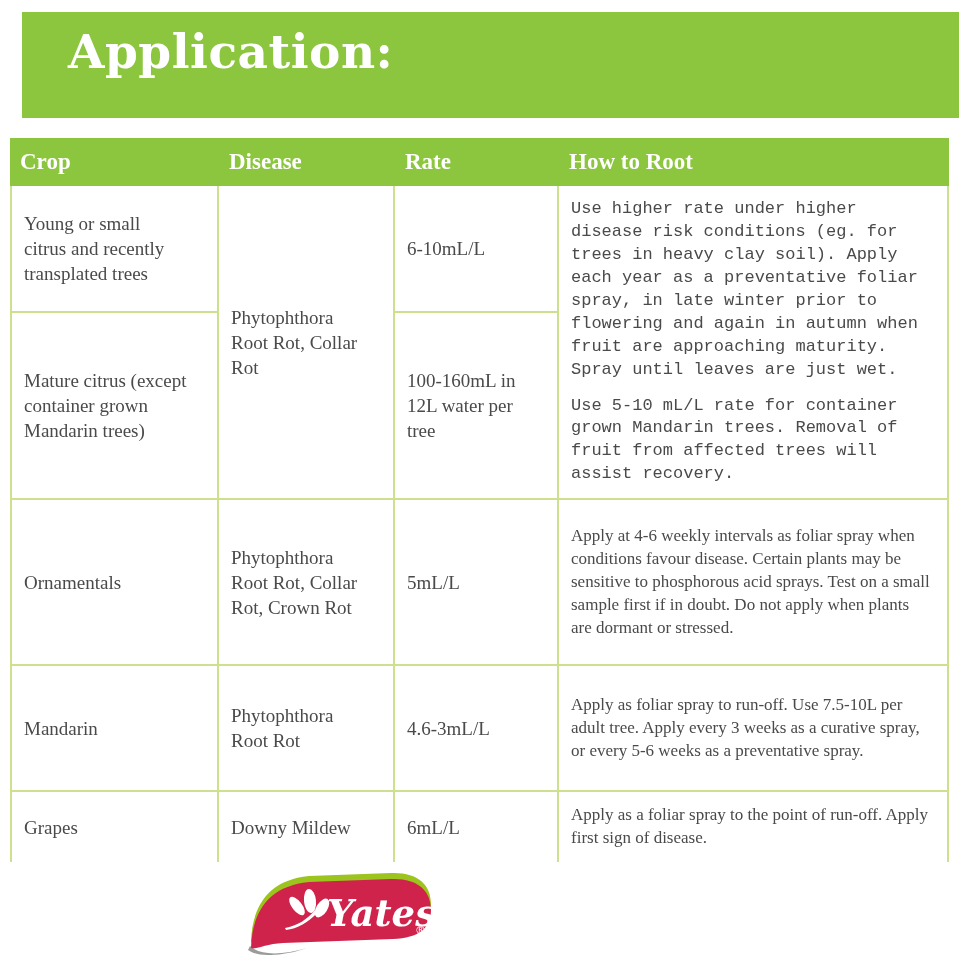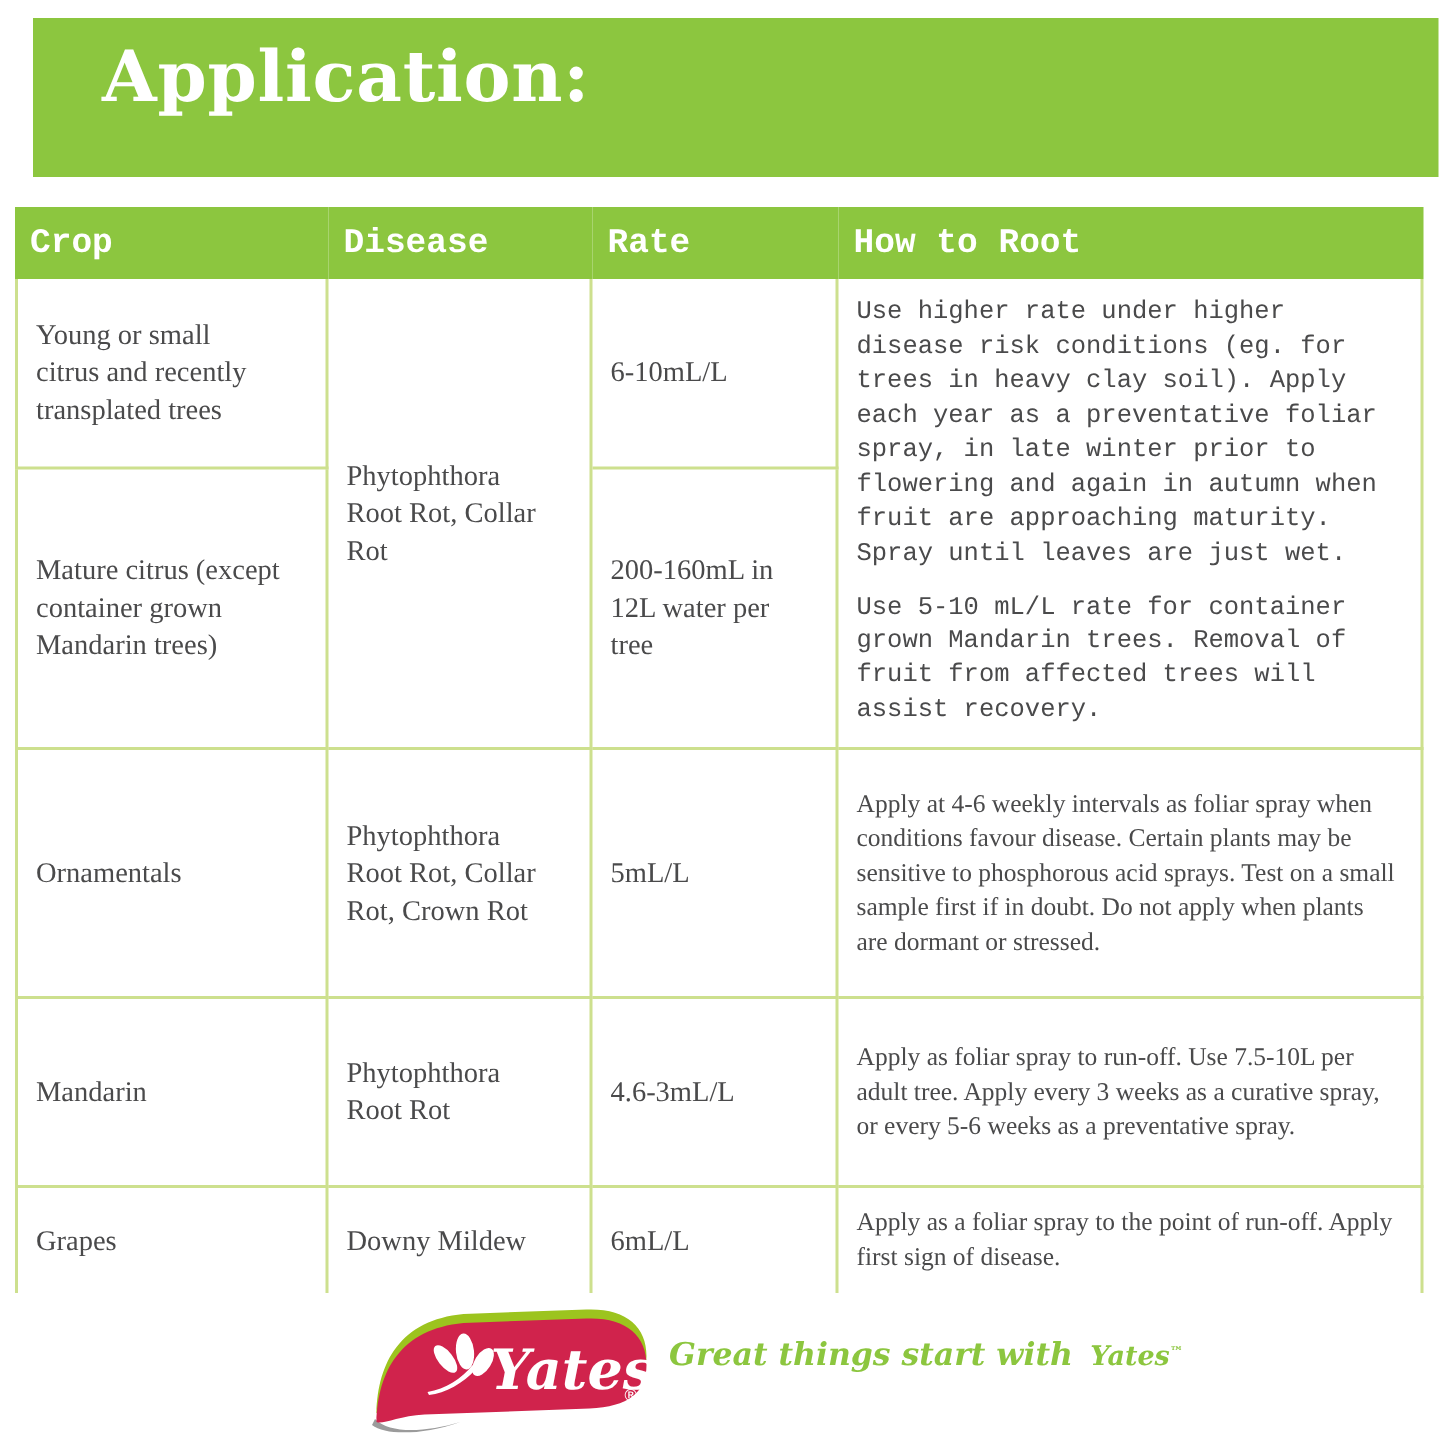--- a/index.html
+++ b/index.html
@@ -24,21 +24,21 @@
   .app-table{
     position:absolute;left:10px;top:138px;width:939px;
     border-collapse:separate;border-spacing:0;table-layout:fixed;
   }
   .app-table col.c1{width:209px}
   .app-table col.c2{width:176px}
   .app-table col.c3{width:164px}
   .app-table col.c4{width:390px}
   .app-table thead th{
     background:var(--green);color:#fff;text-align:left;
-    font-family:Liberation Mono, monospace;font-weight:bold;font-size:23px;
+    font-family:Liberation Serif, serif;font-weight:bold;font-size:23px;
     height:48px;padding:0 6px 0 10px;vertical-align:middle;
   }
   .app-table tbody td{
     vertical-align:middle;padding:12px 10px 12px 12px;
     font-size:19px;line-height:1.32;
     border-right:2px solid var(--line);
     border-bottom:2px solid var(--line);
   }
   .app-table tbody td.colA{border-left:2px solid var(--line);}
   .app-table tbody tr.last td{border-bottom:none;}
@@ -91,21 +91,21 @@
       <td>6-10mL/L</td>
       <td class="how" rowspan="2">
         <p>Use higher rate under higher disease risk conditions (eg. for trees in heavy clay soil). Apply each year as a preventative foliar spray, in late winter prior to flowering and again in autumn when fruit are approaching maturity. Spray until leaves are just wet.</p>
         <p>Use 5-10 mL/L rate for container grown Mandarin trees. Removal of fruit from affected trees will assist recovery.</p>
       </td>
     </tr>
     <tr class="r2">
       <td class="colA pre">Mature citrus (except
 container grown
 Mandarin trees)</td>
-      <td class="pre">200-160mL in
+      <td class="pre">100-160mL in
 12L water per
 tree</td>
     </tr>
     <tr class="r3">
       <td class="colA">Ornamentals</td>
       <td class="pre">Phytophthora
 Root Rot, Collar
 Rot, Crown Rot</td>
       <td>5mL/L</td>
       <td class="how">Apply at 4-6 weekly intervals as foliar spray when conditions favour disease. Certain plants may be sensitive to phosphorous acid sprays. Test on a small sample first if in doubt. Do not apply when plants are dormant or stressed.</td>
@@ -137,17 +137,13 @@
 
     <g fill="#fff">
       <ellipse cx="52" cy="40" rx="5" ry="11" transform="rotate(-38 52 40)"></ellipse>
       <ellipse cx="65" cy="35" rx="6" ry="12" transform="rotate(-6 65 35)"></ellipse>
       <ellipse cx="77" cy="42" rx="5.5" ry="10.5" transform="rotate(32 77 42)"></ellipse>
       <path d="M40,62 C52,60 63,53 70,44 L72,47 C64,56 52,63 41,64 Z"></path>
     </g>
     <text x="82" y="60" fill="#fff" font-family="DejaVu Serif, serif" font-weight="bold" font-size="37">Yates</text>
     <text x="170" y="68" fill="#fff" font-family="DejaVu Sans, sans-serif" font-size="11">®</text>
   </svg>
-  <div class="tagline">
-    <span class="big">Great things start with</span>
-    <span class="brand">Yates</span><sup>™</sup>
-  </div>
 </footer>
 
 </body></html>

